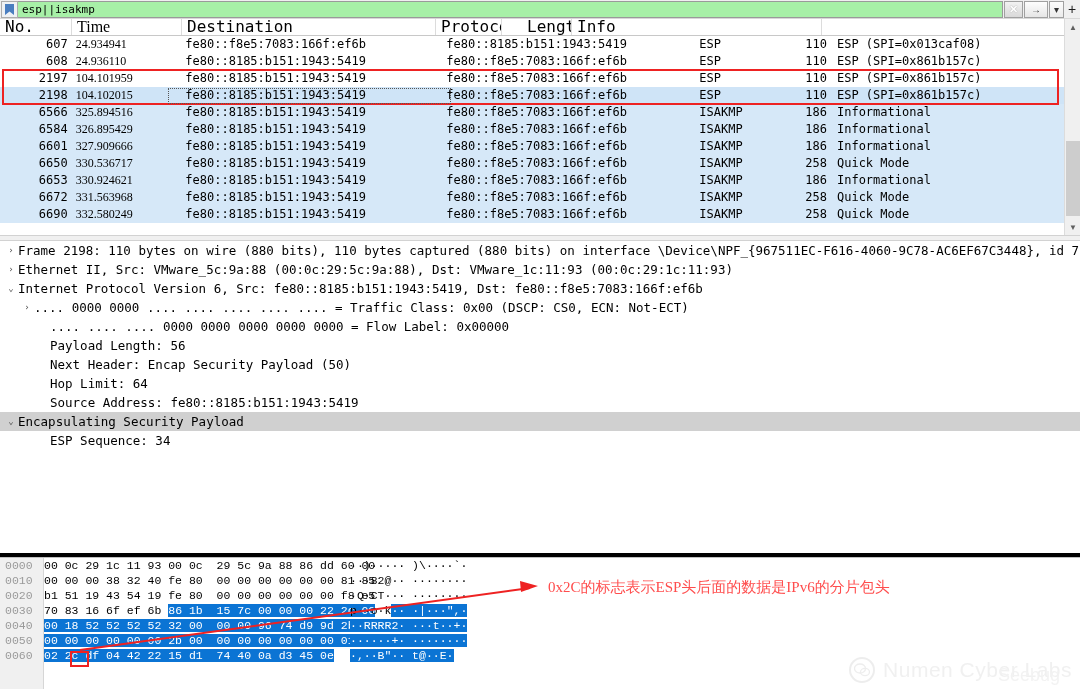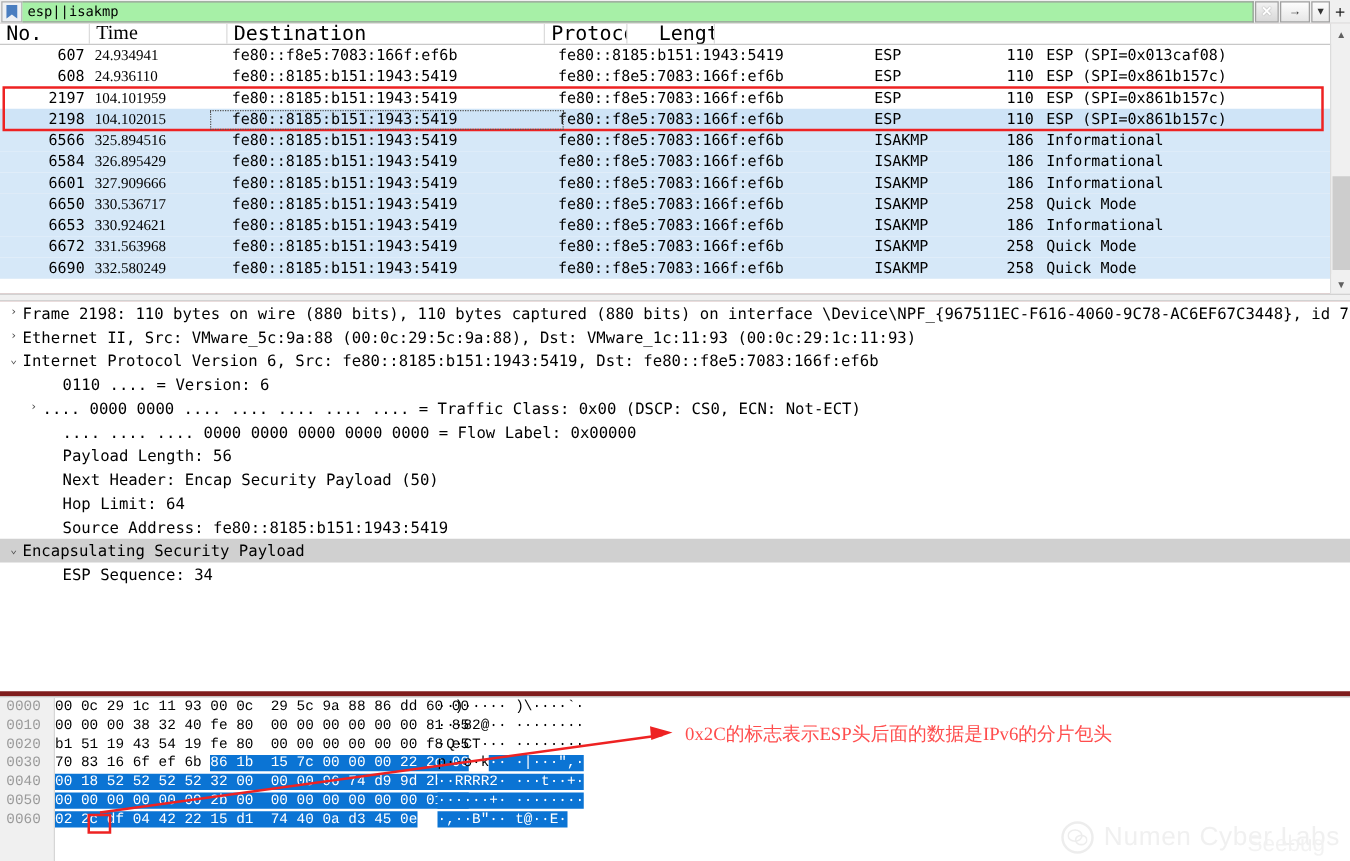--- a/index.html
+++ b/index.html
@@ -6,21 +6,21 @@
   html, body {
     margin: 0; padding: 0;
     width: 1080px; height: 689px;
     background: #ffffff;
     font-family: "Liberation Sans", sans-serif;
     overflow: hidden;
   }
   #app {
     position: relative;
     width: 1080px; height: 689px;
-    background: #7f1d1d;
+    background: #000000;
   }
 
   
   .filter-bar {
     position: absolute; left: 0; top: 0;
     width: 1080px; height: 19px;
     background: #f0f0f0;
     display: flex; align-items: center;
     border-bottom: 1px solid #d8d8d8;
   }
@@ -256,20 +256,21 @@
     </div>
   </div>
 
   <div class="packet-list">
     <div class="plist-header">
       <div class="hcell c-no" style="text-align:left;padding-left:5px;">No.</div>
       <div class="hcell c-time">Time</div>
       <div class="hcell c-dst">Destination</div>
       <div class="hcell c-proto">Protocol</div>
       <div class="hcell c-len" style="text-align:left;padding-left:5px;">Length</div>
+      <div class="hcell c-info">Info</div>
     </div>
     <div id="packet-rows">
         <div class="prow">
           <div class="cell c-no">607</div>
           <div class="cell c-time">24.934941</div>
           <div class="cell c-src">fe80::f8e5:7083:166f:ef6b</div>
           <div class="cell c-dst">fe80::8185:b151:1943:5419</div>
           <div class="cell c-proto">ESP</div>
           <div class="cell c-len">110</div>
           <div class="cell c-info">ESP (SPI=0x013caf08)</div>
@@ -388,25 +389,20 @@
         </div>
         <div class="drow">
           <span style="display: inline-block; flex: 0 0 auto; width: 4px;"></span>
           <span class="twisty">›</span>
           <span class="dtext">Ethernet II, Src: VMware_5c:9a:88 (00:0c:29:5c:9a:88), Dst: VMware_1c:11:93 (00:0c:29:1c:11:93)</span>
         </div>
         <div class="drow">
           <span style="display: inline-block; flex: 0 0 auto; width: 4px;"></span>
           <span class="twisty">⌄</span>
           <span class="dtext">Internet Protocol Version 6, Src: fe80::8185:b151:1943:5419, Dst: fe80::f8e5:7083:166f:ef6b</span>
-        </div>
-        <div class="drow">
-          <span style="display: inline-block; flex: 0 0 auto; width: 36px;"></span>
-          <span class="twisty"></span>
-          <span class="dtext">0110 .... = Version: 6</span>
         </div>
         <div class="drow">
           <span style="display: inline-block; flex: 0 0 auto; width: 20px;"></span>
           <span class="twisty">›</span>
           <span class="dtext">.... 0000 0000 .... .... .... .... .... = Traffic Class: 0x00 (DSCP: CS0, ECN: Not-ECT)</span>
         </div>
         <div class="drow">
           <span style="display: inline-block; flex: 0 0 auto; width: 36px;"></span>
           <span class="twisty"></span>
           <span class="dtext">.... .... .... 0000 0000 0000 0000 0000 = Flow Label: 0x00000</span>

